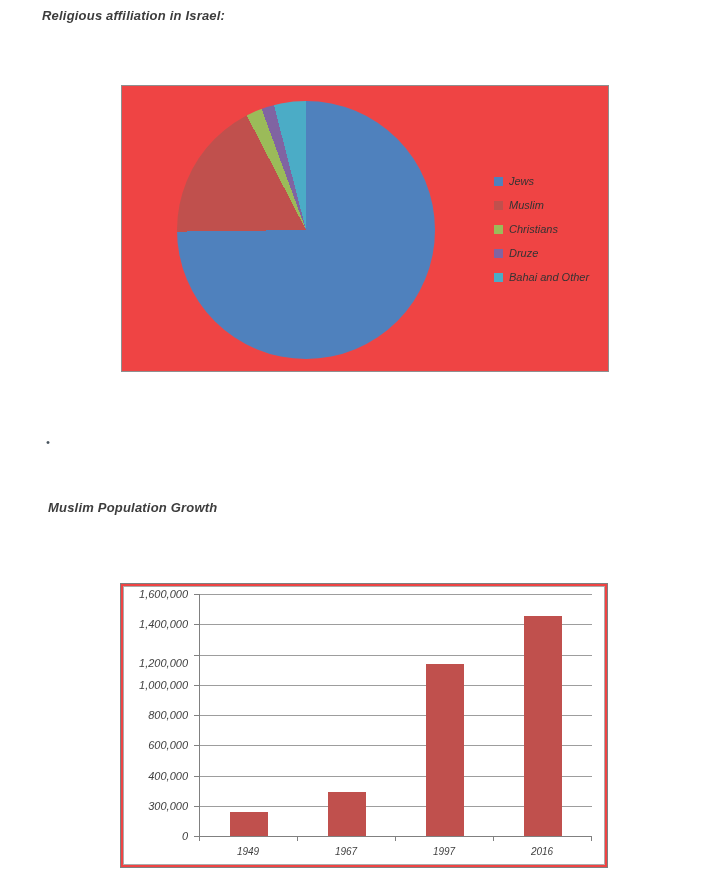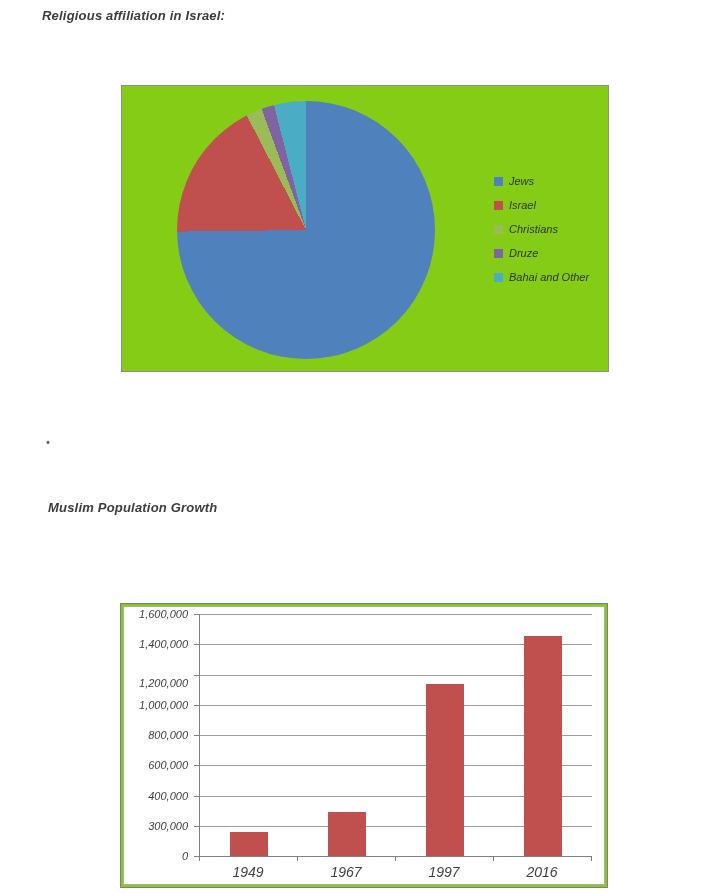--- a/index.html
+++ b/index.html
@@ -14,21 +14,21 @@
   }
   .bullet-para{
     font-size:13px;line-height:23px;color:#48535d;
     width:652px;padding-left:26px;box-sizing:border-box;position:relative;
   }
   .bullet-marker{
     position:absolute;left:4px;top:-1px;font-size:11px;color:#48535d;
   }
   
   .chart-frame{
-    background:#84cc16;border:1px solid #8f8f8f;box-sizing:border-box;
+    background:#ef4444;border:1px solid #8f8f8f;box-sizing:border-box;
   }
   .bar-frame-inner{
     position:absolute;inset:2px;border:1px solid #ababab;background:#fff;
   }
   
   .pie-circle{
     position:absolute;width:258px;height:258px;border-radius:50%;
   }
   .pie-legend{
     position:absolute;left:372px;top:89px;display:flex;flex-direction:column;gap:12px;
@@ -47,38 +47,38 @@
   .gridline{position:absolute;left:0;width:100%;height:1px;background:#9d9d9d;}
   .bar-rect{position:absolute;bottom:0;width:38px;}
   .ytick-label{
     position:absolute;left:0;width:64px;text-align:right;
     font-size:11px;line-height:14px;color:#3f3f3f;white-space:nowrap;
   }
   .ytick-mark{position:absolute;left:70px;width:5px;height:1px;background:#808080;}
   .xtick-mark{position:absolute;width:1px;height:4px;top:250px;background:#808080;}
   .xtick-label{
     position:absolute;width:70px;text-align:center;top:258px;
-    font-size:14px;line-height:14px;color:#3f3f3f;
+    font-size:10px;line-height:14px;color:#3f3f3f;
   }
 </style>
 </head>
 <body>
 
 <div class="abs heading" style="left:42px;top:8px;">Religious affiliation in Israel:</div>
 
 <div class="abs chart-frame" style="left:121px;top:85px;width:488px;height:287px;">
   <div class="pie-circle" style="left: 55px; top: 15px; background: conic-gradient(rgb(79, 129, 189) 0deg, rgb(79, 129, 189) 269.28deg, rgb(192, 80, 77) 269.28deg, rgb(192, 80, 77) 332.64deg, rgb(155, 187, 89) 332.64deg, rgb(155, 187, 89) 339.84deg, rgb(128, 100, 162) 339.84deg, rgb(128, 100, 162) 345.6deg, rgb(75, 172, 198) 345.6deg, rgb(75, 172, 198) 360deg);"></div>
   <div class="pie-legend" id="pie-legend">
       <div class="legend-item">
         <span class="legend-chip" style="background: rgb(79, 129, 189);"></span>
         <span>Jews</span>
       </div>
       <div class="legend-item">
         <span class="legend-chip" style="background: rgb(192, 80, 77);"></span>
-        <span>Israel</span>
+        <span>Muslim</span>
       </div>
       <div class="legend-item">
         <span class="legend-chip" style="background: rgb(155, 187, 89);"></span>
         <span>Christians</span>
       </div>
       <div class="legend-item">
         <span class="legend-chip" style="background: rgb(128, 100, 162);"></span>
         <span>Druze</span>
       </div>
       <div class="legend-item">
@@ -87,21 +87,21 @@
       </div>
     </div>
 </div>
 
 <div class="abs bullet-para" style="left:42px;top:432px;">
   <span class="bullet-marker">•</span>
 </div>
 
 <div class="abs heading" style="left:48px;top:500px;">Muslim Population Growth</div>
 
-<div class="abs chart-frame" style="left:120px;top:583px;width:488px;height:285px;border-color:#7f7f7f;margin-top:20px;">
+<div class="abs chart-frame" style="left:120px;top:583px;width:488px;height:285px;border-color:#7f7f7f;">
   <div class="bar-frame-inner" id="bar-inner">
       <div class="bar-plot">
         <div class="gridline" style="top: 0px;"></div>
         <div class="gridline" style="top: 30px;"></div>
         <div class="gridline" style="top: 61px;"></div>
         <div class="gridline" style="top: 91px;"></div>
         <div class="gridline" style="top: 121px;"></div>
         <div class="gridline" style="top: 151px;"></div>
         <div class="gridline" style="top: 182px;"></div>
         <div class="gridline" style="top: 212px;"></div>

